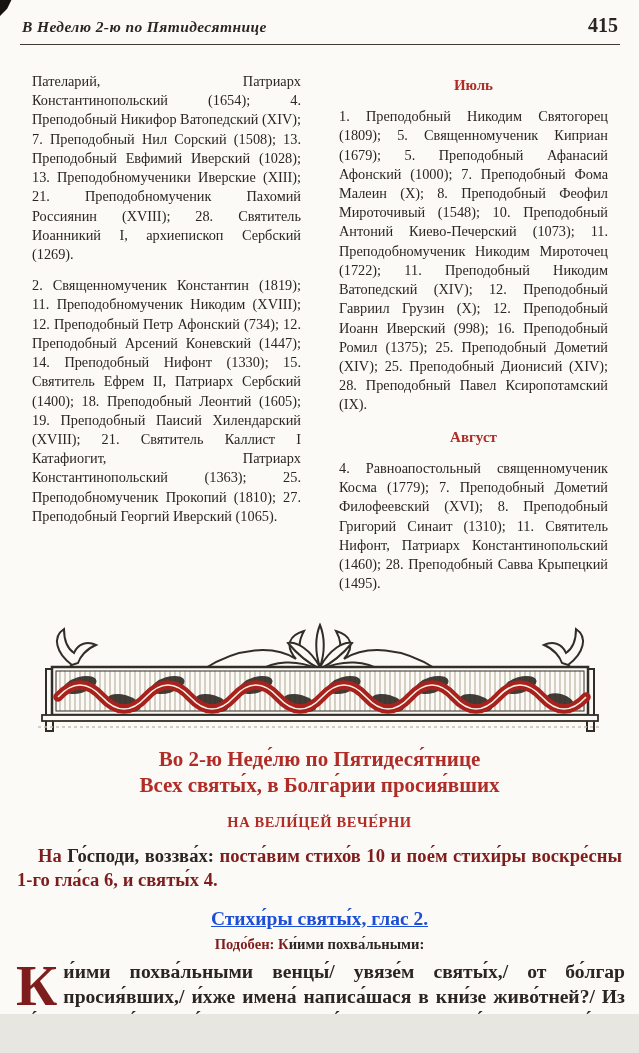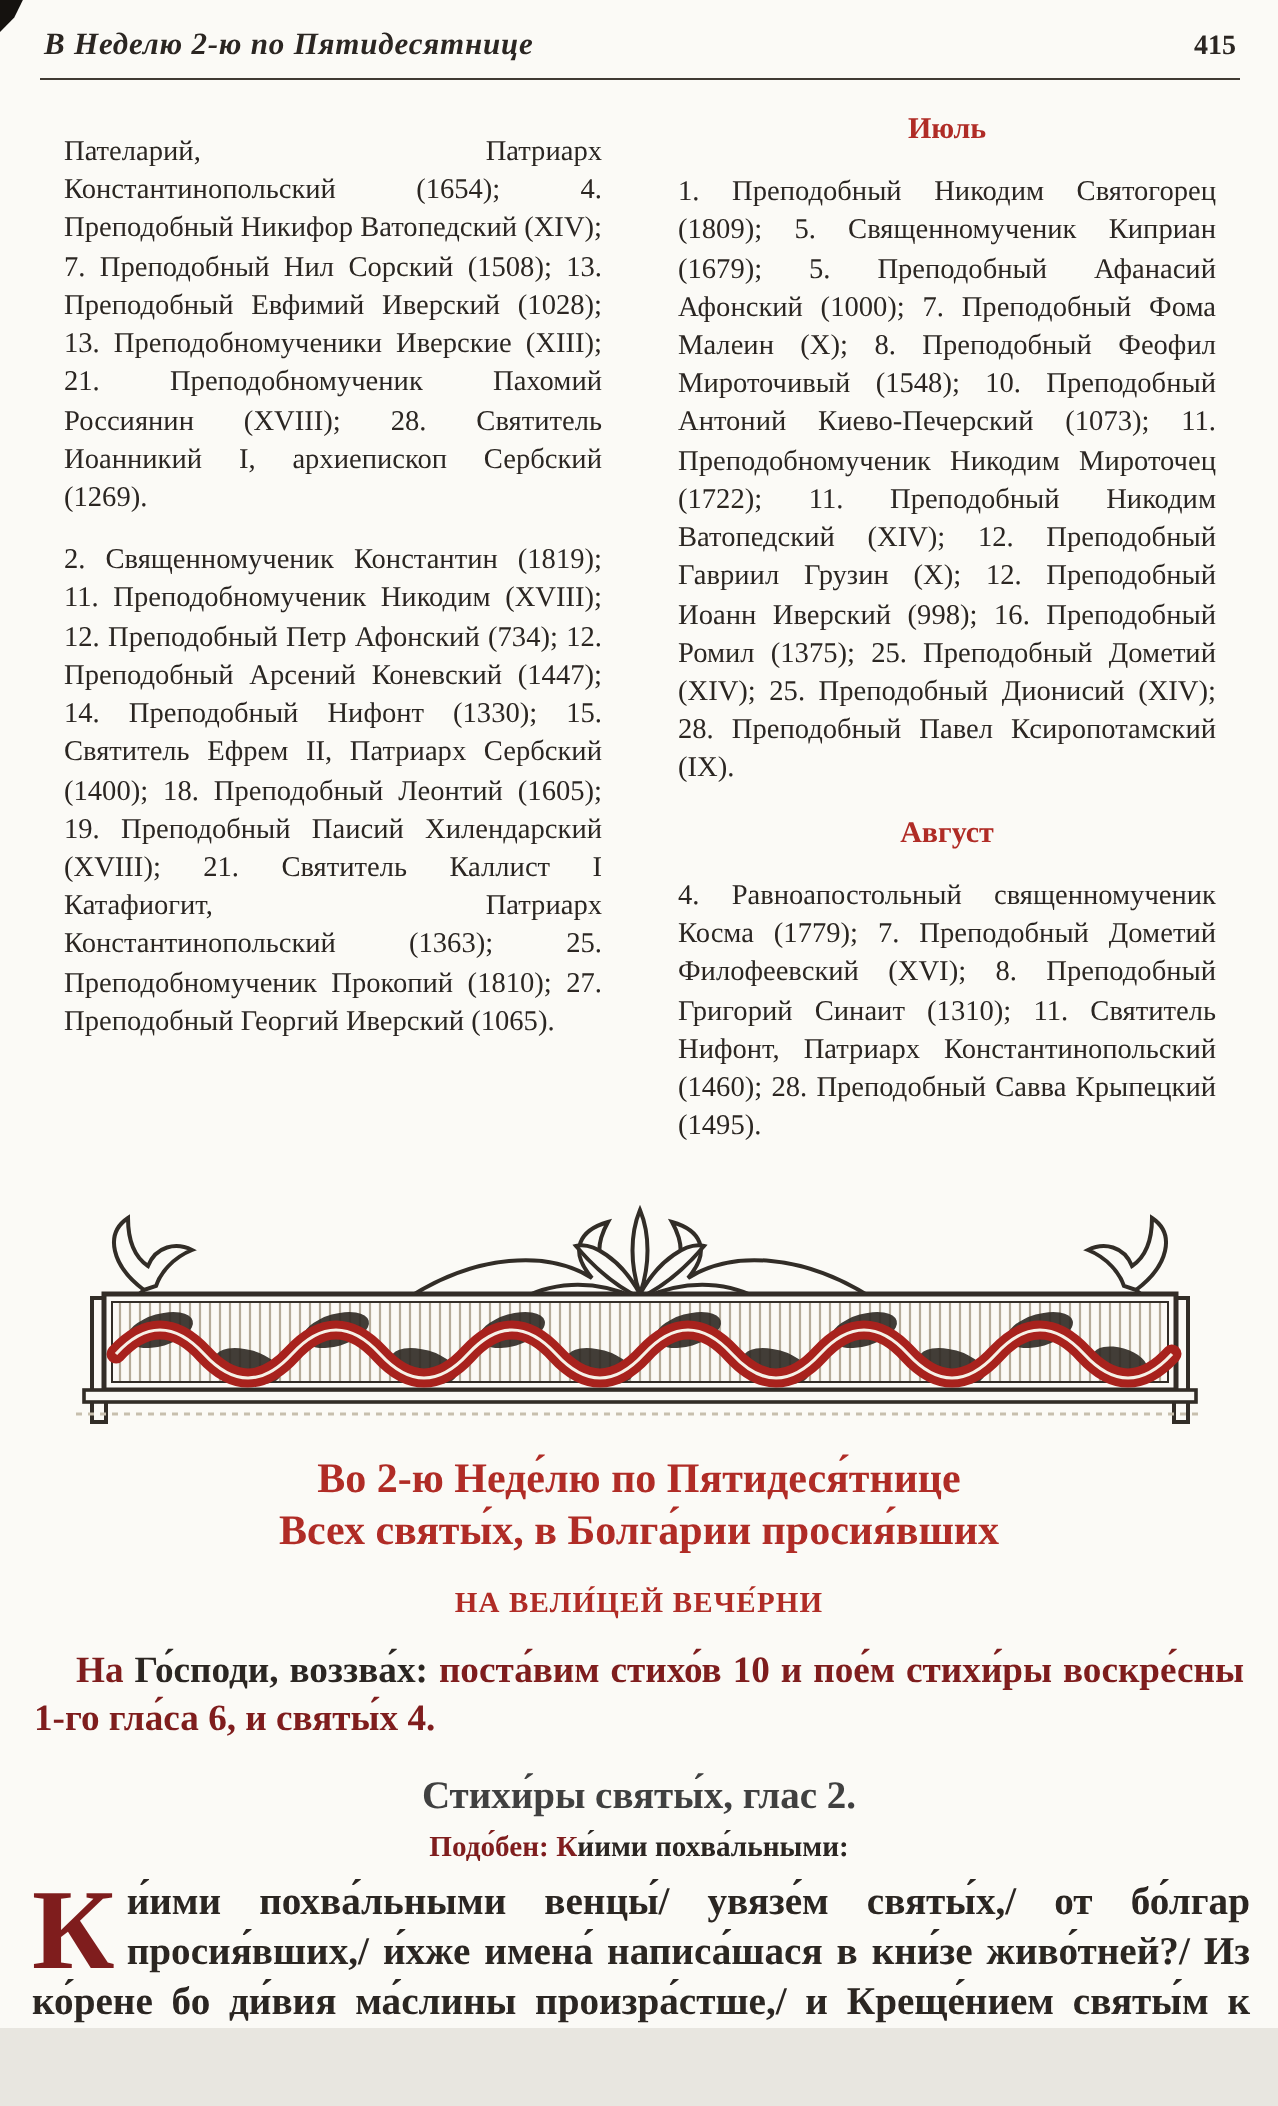--- a/index.html
+++ b/index.html
@@ -16,56 +16,56 @@
     position:absolute;top:0;left:0;width:13px;height:16px;
     background:#15120f;
     clip-path:polygon(0 0,88% 0,55% 55%,0 100%);
   }
   
   .hdr{
     display:flex;justify-content:space-between;align-items:baseline;
     padding:14px 21px 0 22px;
   }
   .hdr-title{font-weight:bold;font-style:italic;font-size:15.5px;letter-spacing:.4px;}
-  .hdr-page{font-weight:bold;font-size:14px;margin-left:15px;}
+  .hdr-page{font-weight:bold;font-size:20px;margin-left:15px;}
   .hdr-rule{border:0;border-top:1.6px solid #403a33;margin:7px 19px 0 20px;}
   
   .cols{
     display:flex;gap:14px;
     padding:15px 19px 0 20px;
     font-size:14.3px;line-height:1.345;
     text-align:justify;
   }
   .col{flex:1;min-width:0;}
   .cols p{margin:12px;}
   .month-h{
     text-align:center;font-weight:bold;font-size:15px;
     color:#b02c26;margin:11px 0 7px;
   }
-  .month-h.first{margin-top:0;}
+  .month-h.first{margin-top:15px;}
   
   .ornament-wrap{text-align:center;margin-top:16px;line-height:0;}
   
   .feast-title{
     text-align:center;color:#b02c26;font-weight:bold;
     font-size:21px;line-height:1.22;margin:14px 10px 0;font-family:Liberation Serif, serif;
   }
   .service-h{
     text-align:center;color:#b02c26;font-weight:bold;
     font-size:14.5px;letter-spacing:.6px;margin:15px 0 12px;
   }
   .rubric{
     margin:13px 17px 0;
     font-size:18.6px;font-weight:bold;line-height:1.3;
     text-align:justify;text-indent:21px;
   }
   .red{color:#7f1d1d;}
   .stichera-h{
-    text-align:center;color:#404040;font-weight:bold;
-    font-size:19.5px;margin:16px 0 0;
+    text-align:center;color:#1d4ed8;font-weight:bold;
+    font-size:19.5px;margin:16px 0 0;text-decoration:underline;
   }
   .podoben{
     text-align:center;font-weight:bold;font-size:14.6px;margin:6px 4px 0;
   }
   .sticheron{
     margin:7px 14px 0 16px;
     font-size:19.6px;font-weight:bold;line-height:1.27;
     text-align:justify;
   }
   .dropcap{

